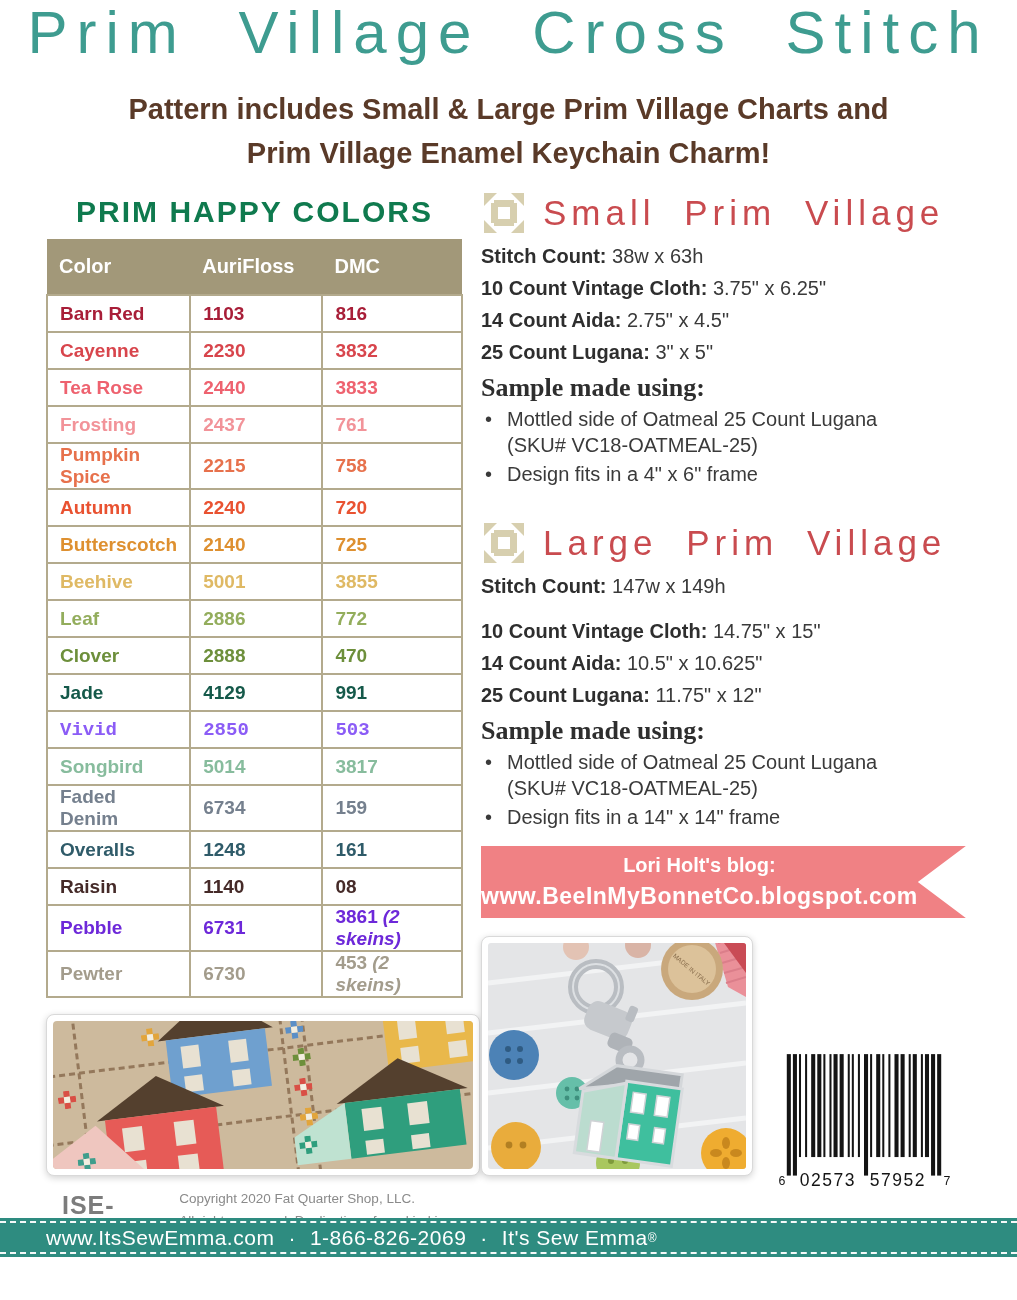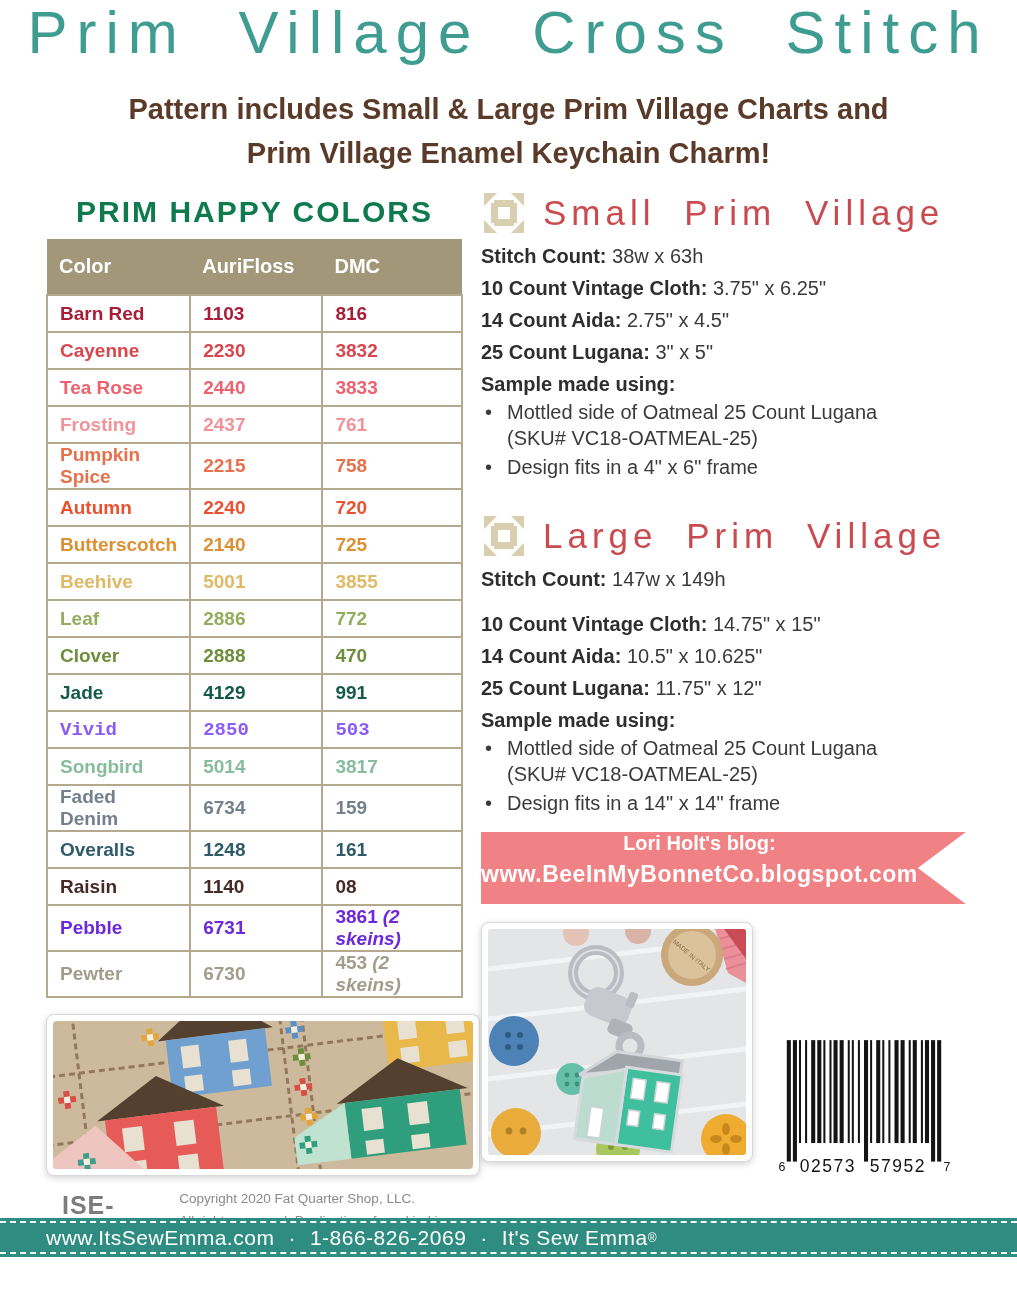--- a/index.html
+++ b/index.html
@@ -59,30 +59,30 @@
   .section-head{display:flex; align-items:center; gap:16px; margin-bottom:10px;}
   .section-title{
     font-size:35px; color:var(--red-heading); letter-spacing:5px; word-spacing:14px;
     font-weight:400;
   }
   .churn{width:46px; height:44px; flex:none;}
   .churn *{fill:var(--tan-icon);}
   .detail-line{font-size:20px; margin:9px 0; color:var(--body-ink);}
   .detail-line .lbl{font-weight:bold; color:#2E2E2E;}
   .section.large .detail-line:first-child{margin-bottom:22px;}
-  .sample-heading{font-size:20px; font-weight:bold; color:#2E2E2E; }
+  .sample-heading{font-size:26px; font-weight:bold; color:#2E2E2E; font-family:Liberation Serif, serif;}
   ul.bullets{list-style:none; margin-top:2px;}
   ul.bullets li{display:flex; font-size:20px; margin:3px 0; line-height:1.3;}
   ul.bullets .dot{width:26px; flex:none; padding-left:4px;}
   ul.bullets .btxt{display:block; max-width:392px;}
   .section.large{margin-top:34px;}
   
   .banner{
     margin-top:16px; height:72px; background:var(--banner-pink); color:#fff;
-    display:flex; flex-direction:column; justify-content:flex-start; text-align:center;
+    display:flex; flex-direction:column; justify-content:center; text-align:center;
     font-weight:bold; padding-right:48px;
     clip-path:polygon(0 0, 100% 0, calc(100% - 48px) 50%, 100% 100%, 0 100%);
   }
   .banner .b1{font-size:20px; margin-bottom:6px;}
   .banner .b2{font-size:23px; letter-spacing:.5px;}
   
   .bottom-row{display:flex; gap:22px; margin-top:18px; align-items:flex-start;}
   .barcode{margin-top:114px; width:178px;}
   .barcode svg{width:178px; height:140px; display:block;}
   .barcode text{font-family:"Liberation Sans", sans-serif;}

